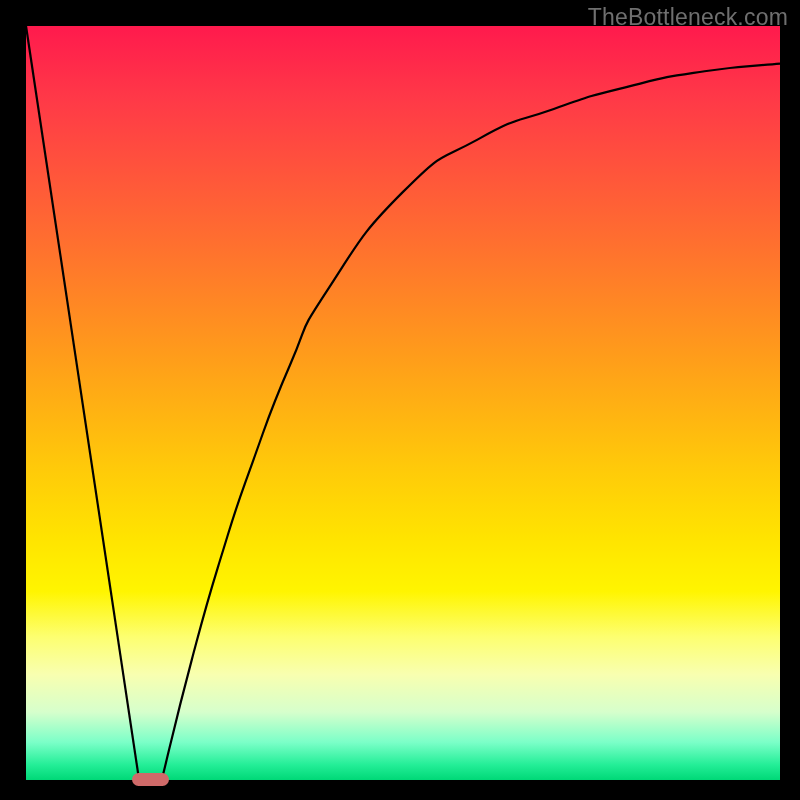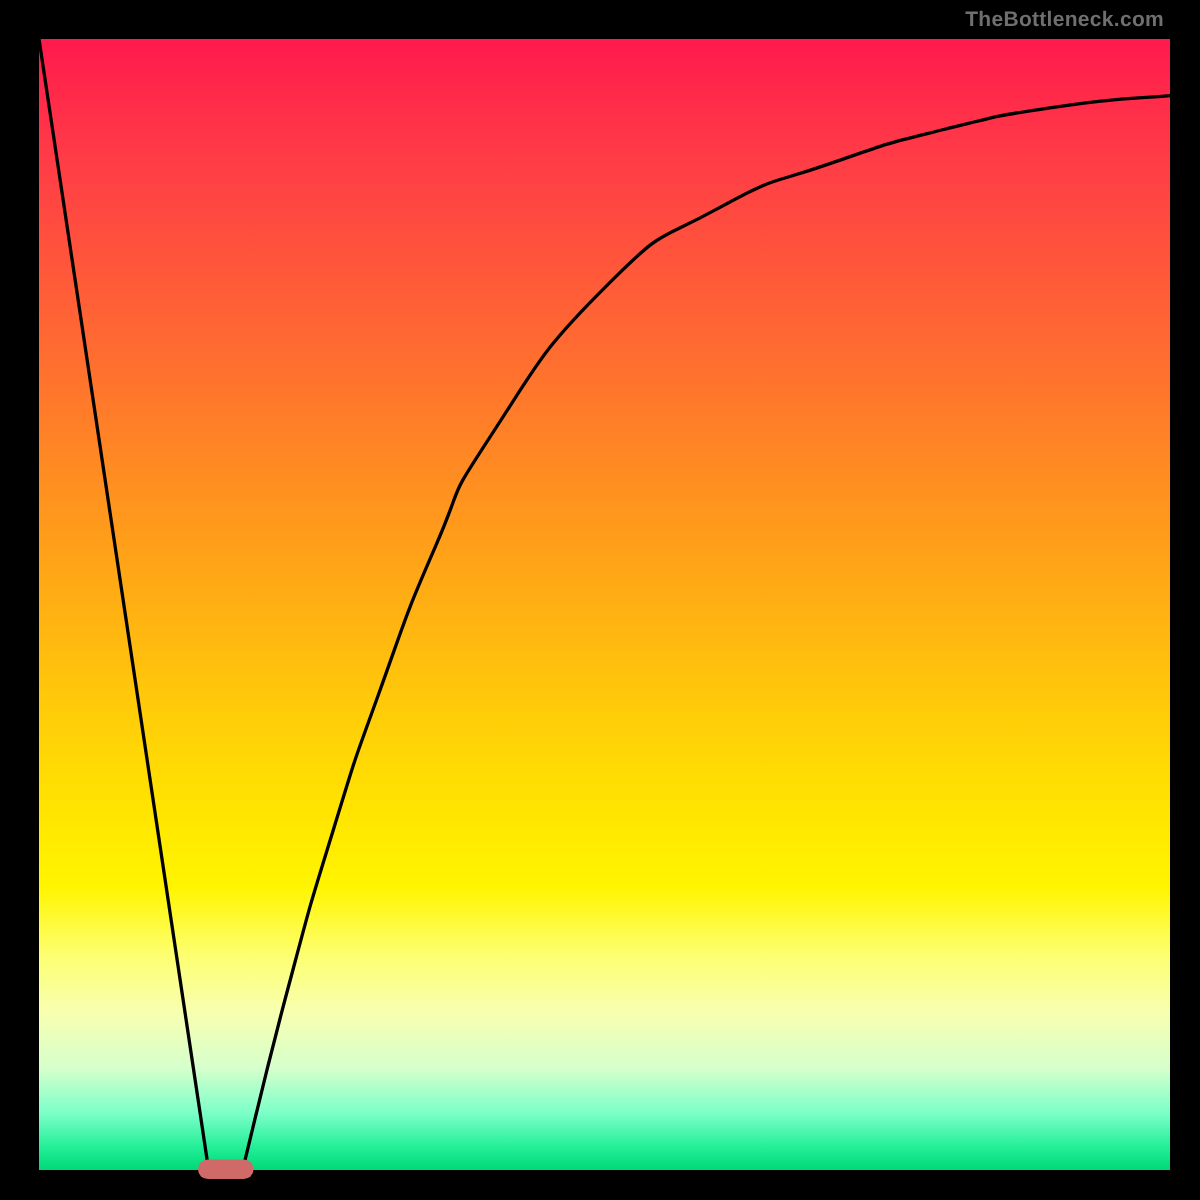--- a/index.html
+++ b/index.html
@@ -41,25 +41,25 @@
     );
   }
   .marker {
     position: absolute;
     background: #cf6a69;
     border-radius: 10px;
   }
   .watermark {
     position: absolute;
     top: 4px;
-    right: 24px;
+    right: 12px;
     color: #6f6f6f;
-    font-size: 14px;
+    font-size: 23px;
     letter-spacing: 0.2px;
-    font-weight: 700;
+    font-weight: 400;
   }
   svg.curves {
     position: absolute;
     left: 0;
     top: 0;
     width: 754px;
     height: 754px;
     overflow: visible;
   }
   svg.curves path,

